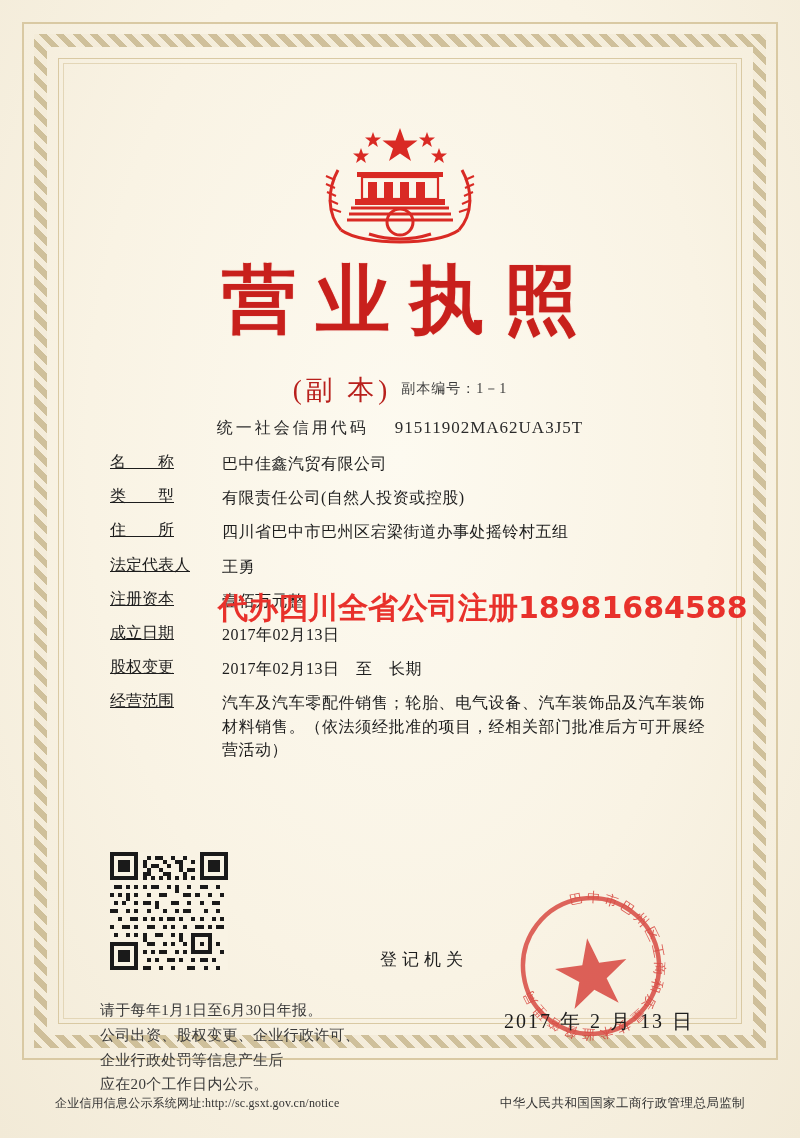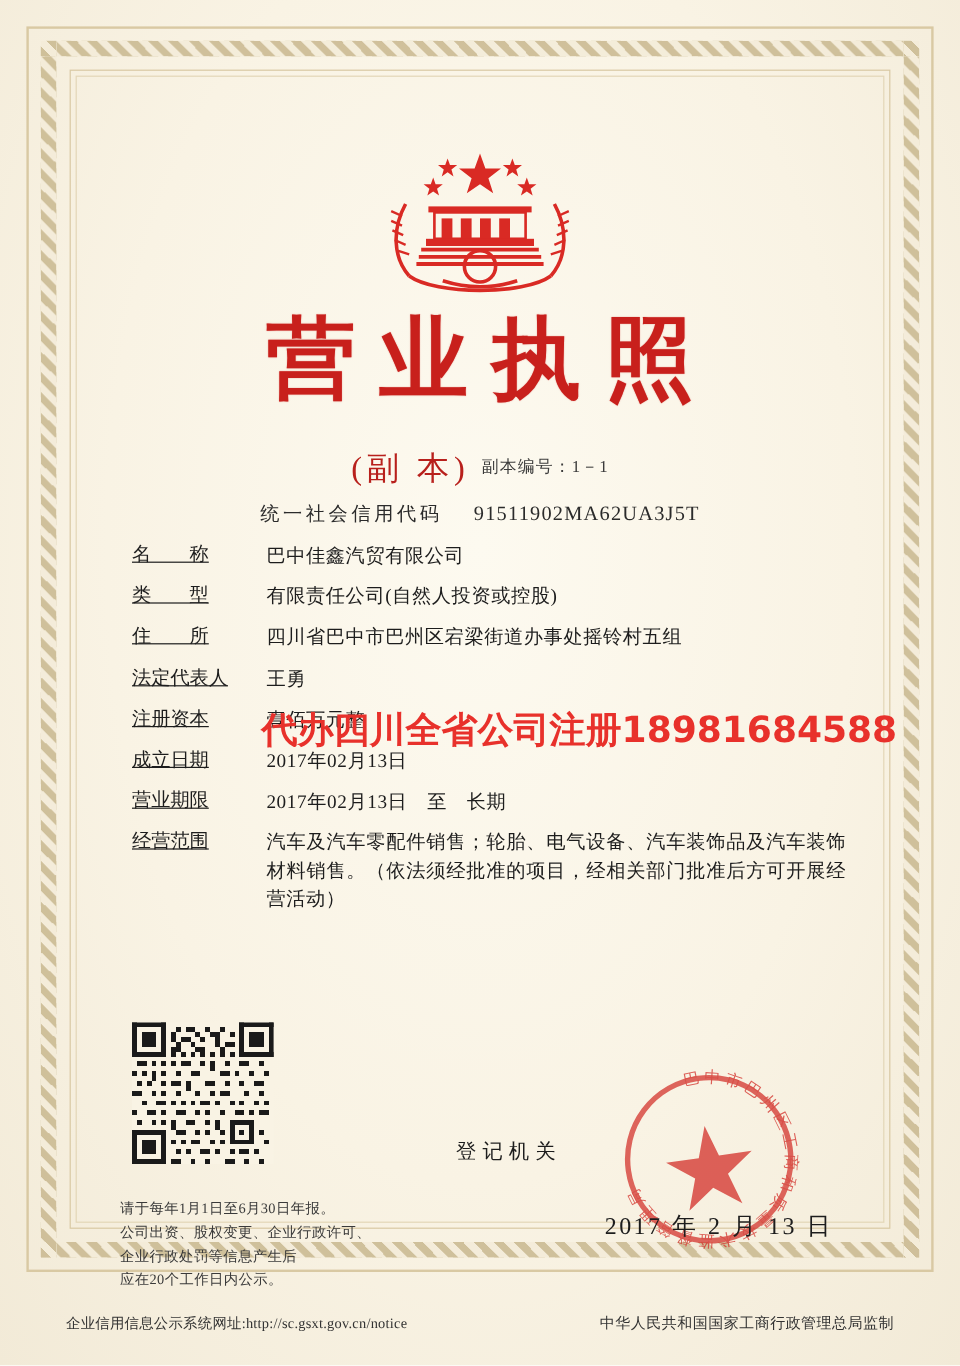--- a/index.html
+++ b/index.html
@@ -202,21 +202,21 @@
     height: 172px;
     transform: rotate(-8deg);
     opacity: .86;
   }
 
   
   .notice {
     position: absolute;
     left: 100px;
     top: 998px;
-    font-size: 12px;
+    font-size: 15px;
     line-height: 1.65;
     color: #3a3a3a;
     letter-spacing: .3px;
   }
 
   
   .footer-left {
     position: absolute;
     left: 55px;
     bottom: 26px;
@@ -318,21 +318,21 @@
       <div class="lbl">注册资本</div>
       <div class="val faded">壹佰万元整</div>
     </div>
 
     <div class="field">
       <div class="lbl">成立日期</div>
       <div class="val">2017年02月13日</div>
     </div>
 
     <div class="field">
-      <div class="lbl">营业期限</div>
+      <div class="lbl">股权变更</div>
       <div class="val">2017年02月13日　至　长期</div>
     </div>
 
     <div class="field">
       <div class="lbl">经营范围</div>
       <div class="val scope">汽车及汽车零配件销售；轮胎、电气设备、汽车装饰品及汽车装饰材料销售。（依法须经批准的项目，经相关部门批准后方可开展经营活动）</div>
     </div>
 
   </div>
 

